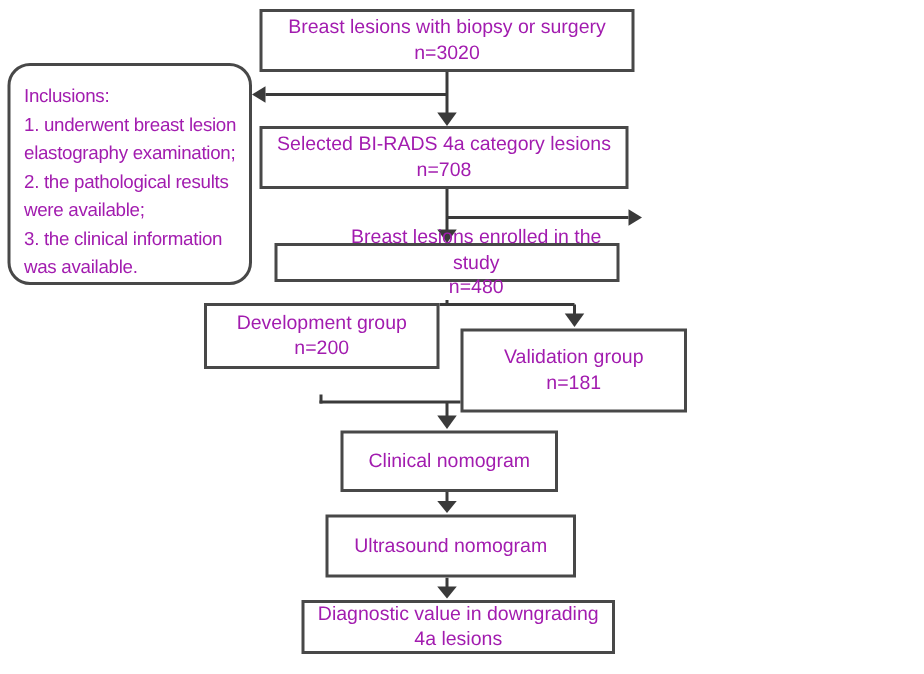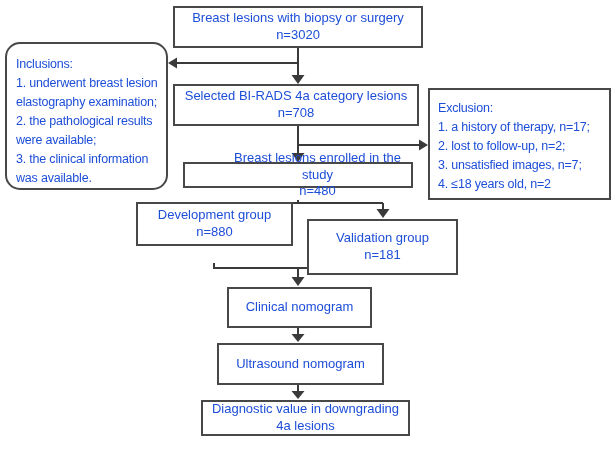--- a/index.html
+++ b/index.html
@@ -6,21 +6,21 @@
     margin: 0;
     padding: 0;
     background: #ffffff;
   }
   #canvas {
     position: relative;
     width: 616px;
     height: 449px;
     background: #ffffff;
     font-family: "Liberation Sans", "DejaVu Sans", sans-serif;
-    color: #1d4ed8;
+    color: #a21caf;
     overflow: hidden;
   }
   #connectors {
     position: absolute;
     left: 0;
     top: 0;
     width: 616px;
     height: 449px;
   }
   .box {
@@ -117,36 +117,29 @@
     <span class="side-line">1. underwent breast lesion elastography examination;</span>
     <span class="side-line">2. the pathological results were available;</span>
     <span class="side-line">3. the clinical information was available.</span>
   </div>
 
   <div class="box main" style="left:173px; top:84px; width:246px; height:42px;">
     <div>Selected BI-RADS 4a category lesions</div>
     <div>n=708</div>
   </div>
 
-  <div class="box side" id="box-exclusion" style="left:428px; top:88px; width:183px; height:112px;">
-    <span class="side-line">Exclusion:</span>
-    <span class="side-line">1. a history of therapy, n=17;</span>
-    <span class="side-line">2. lost to follow-up, n=2;</span>
-    <span class="side-line">3. unsatisfied images, n=7;</span>
-    <span class="side-line">4. ≤18 years old, n=2</span>
-  </div>
 
   <div class="box main" style="left:183px; top:162px; width:230px; height:26px;padding-left:39px;">
     <div>Breast lesions enrolled in the study</div>
     <div>n=480</div>
   </div>
 
   <div class="box main" style="left:136px; top:202px; width:157px; height:44px;">
     <div>Development group</div>
-    <div>n=880</div>
+    <div>n=200</div>
   </div>
 
   <div class="box main" style="left:307px; top:219px; width:151px; height:56px;">
     <div>Validation group</div>
     <div>n=181</div>
   </div>
 
   <div class="box main" style="left:217px; top:343px; width:167px; height:42px;">
     <div>Ultrasound nomogram</div>
   </div>

